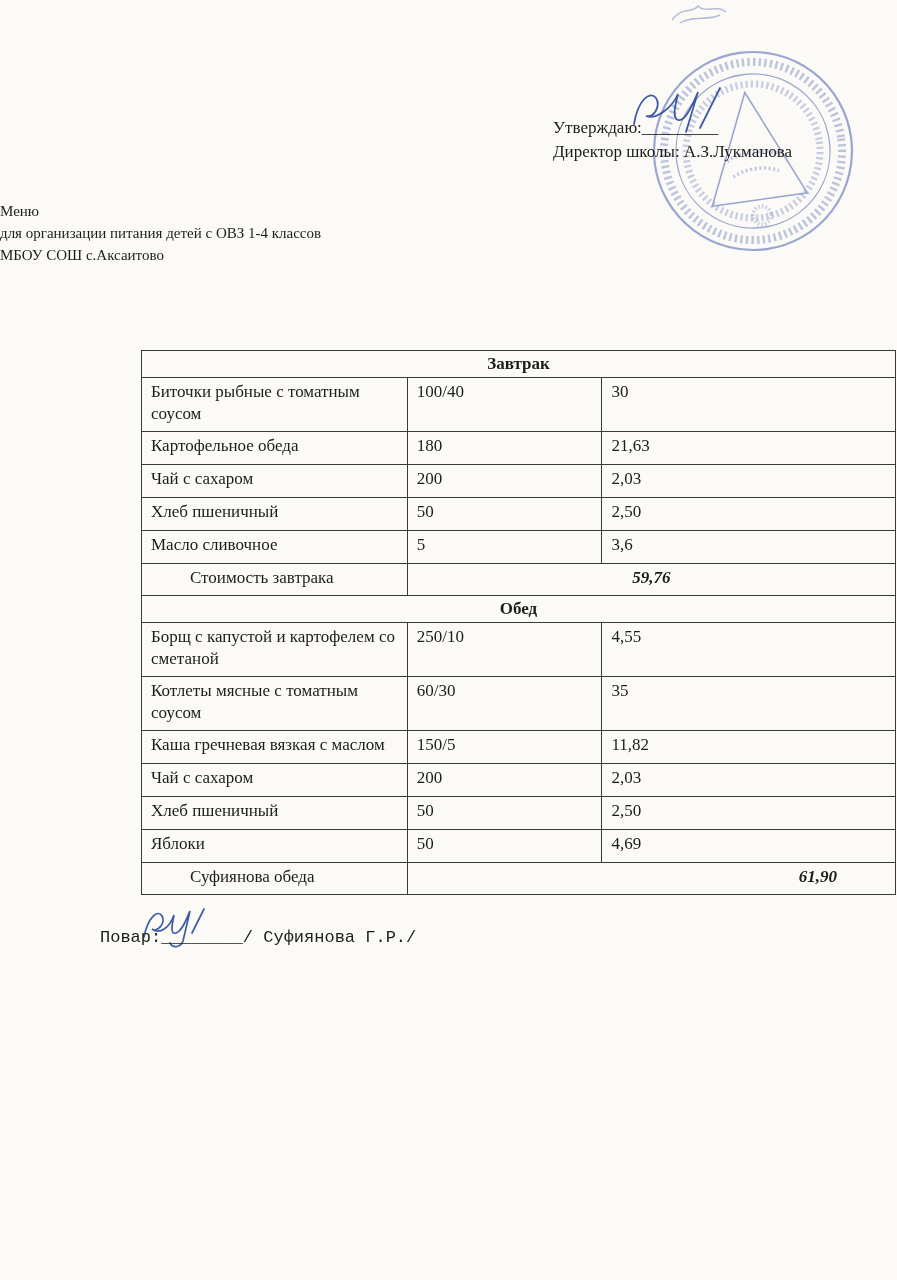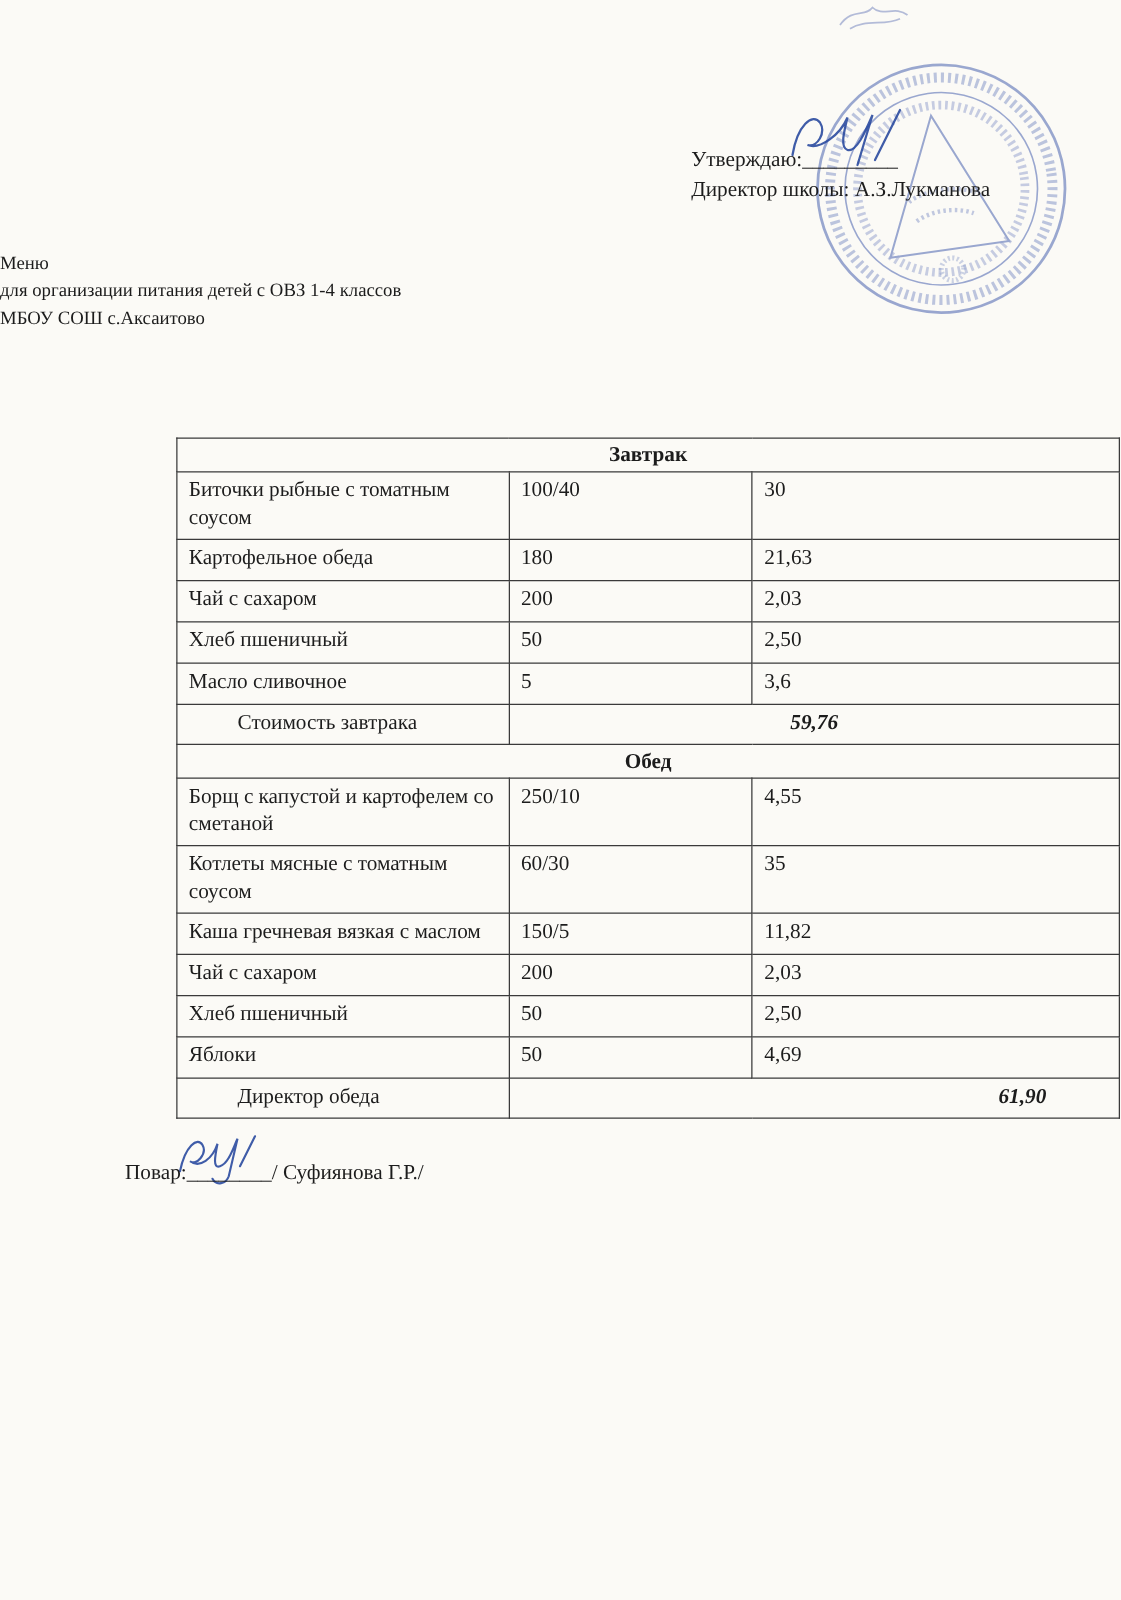--- a/index.html
+++ b/index.html
@@ -56,20 +56,21 @@
   .menu-table td.total-value {
     font-weight:bold; text-align:center; vertical-align:middle; height:29px;font-style:italic;
   }
   .menu-table td.total-value.right {
     text-align:right; padding-right:58px;
   }
   
   .footer {
     position:absolute; left:100px; top:928px;
     font-size:17px;
+    font-family:Liberation Mono, monospace;
   }
 </style>
 </head>
 <body>
 
 <div class="page">
 
   <svg class="corner-mark" width="70" height="26" viewBox="0 0 70 26">
     <path d="M4 20 C14 6 24 14 30 6 C38 14 48 4 58 12 M12 23 C24 15 40 21 52 15" fill="none" stroke="#5a6fb4" stroke-width="1.4" opacity="0.45"></path>
   </svg>
@@ -172,21 +173,21 @@
         <td>50</td>
         <td>2,50</td>
       </tr>
       <tr>
         <td>Яблоки</td>
         <td>50</td>
         <td>4,69</td>
       </tr>
 
       <tr>
-        <td class="total-label">Директор обеда</td>
+        <td class="total-label">Суфиянова обеда</td>
         <td colspan="2" class="total-value right">61,90</td>
       </tr>
     </tbody>
   </table>
 
   <svg class="sig sig-cook" width="70" height="48" viewBox="0 0 70 48">
     <path d="M4 34 C8 14 18 6 22 13 C26 20 17 30 12 26 C20 32 30 24 34 12 C32 22 30 32 36 30 C43 28 47 14 50 8 L43 38 C41 44 33 46 30 40 M52 30 L64 6" fill="none" stroke="#2a4aa0" stroke-width="1.7" stroke-linecap="round" opacity="0.9"></path>
   </svg>
 
   <div class="footer">

